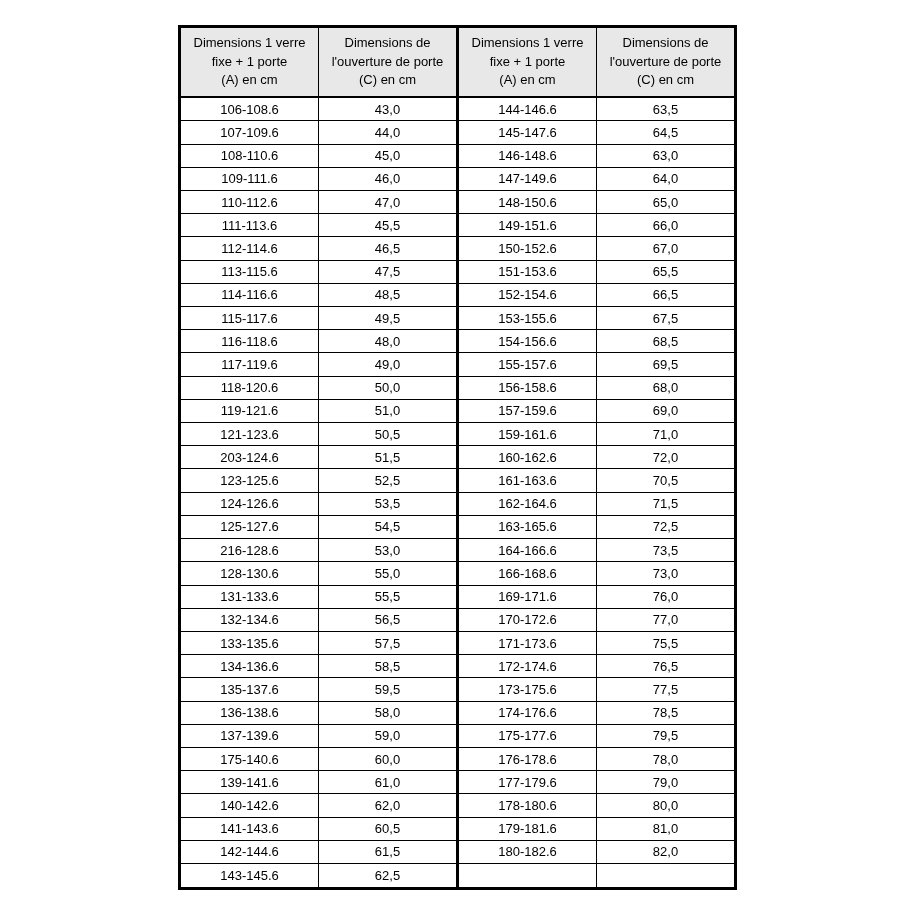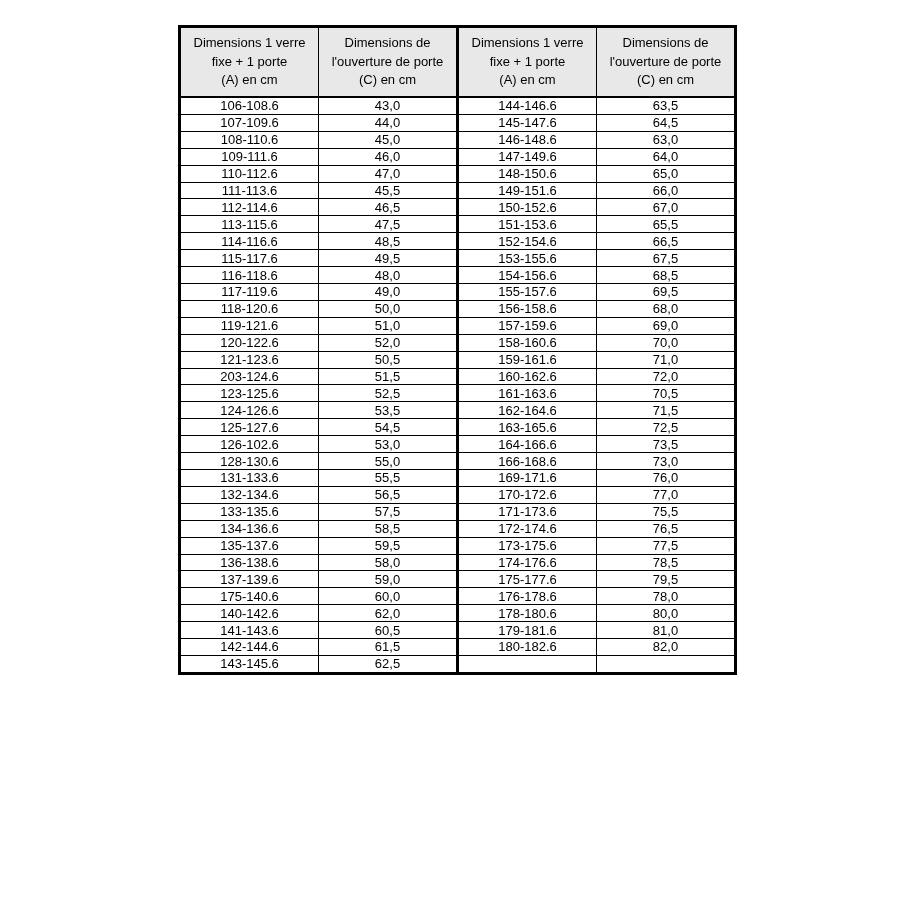--- a/index.html
+++ b/index.html
@@ -18,21 +18,21 @@
   }
   .table-wrap {
     position: absolute;
     left: 178px;
     top: 25px;
   }
   table.dim-table {
     border-collapse: collapse;
     table-layout: fixed;
     width: 559px;
-    height: 650px;
+    height: 865px;
     border: 3px solid var(--border-color, #000000);
   }
   table.dim-table col { width: 25%; }
   table.dim-table th,
   table.dim-table td {
     border: 1px solid var(--border-color, #000000);
     text-align: center;
     vertical-align: middle;
     padding: 0 2px;
     font-size: 13px;
@@ -164,26 +164,20 @@
             <td>156-158.6</td>
             <td>68,0</td>
           </tr>
           <tr>
             <td>119-121.6</td>
             <td>51,0</td>
             <td>157-159.6</td>
             <td>69,0</td>
           </tr>
           <tr>
-            <td>120-122.6</td>
-            <td>52,0</td>
-            <td>158-160.6</td>
-            <td>70,0</td>
-          </tr>
-          <tr>
             <td>121-123.6</td>
             <td>50,5</td>
             <td>159-161.6</td>
             <td>71,0</td>
           </tr>
           <tr>
             <td>203-124.6</td>
             <td>51,5</td>
             <td>160-162.6</td>
             <td>72,0</td>
@@ -200,21 +194,21 @@
             <td>162-164.6</td>
             <td>71,5</td>
           </tr>
           <tr>
             <td>125-127.6</td>
             <td>54,5</td>
             <td>163-165.6</td>
             <td>72,5</td>
           </tr>
           <tr>
-            <td>126-102.6</td>
+            <td>216-128.6</td>
             <td>53,0</td>
             <td>164-166.6</td>
             <td>73,5</td>
           </tr>
           <tr>
             <td>128-130.6</td>
             <td>55,0</td>
             <td>166-168.6</td>
             <td>73,0</td>
           </tr>
@@ -258,20 +252,26 @@
             <td>137-139.6</td>
             <td>59,0</td>
             <td>175-177.6</td>
             <td>79,5</td>
           </tr>
           <tr>
             <td>175-140.6</td>
             <td>60,0</td>
             <td>176-178.6</td>
             <td>78,0</td>
+          </tr>
+          <tr>
+            <td>139-141.6</td>
+            <td>61,0</td>
+            <td>177-179.6</td>
+            <td>79,0</td>
           </tr>
           <tr>
             <td>140-142.6</td>
             <td>62,0</td>
             <td>178-180.6</td>
             <td>80,0</td>
           </tr>
           <tr>
             <td>141-143.6</td>
             <td>60,5</td>

